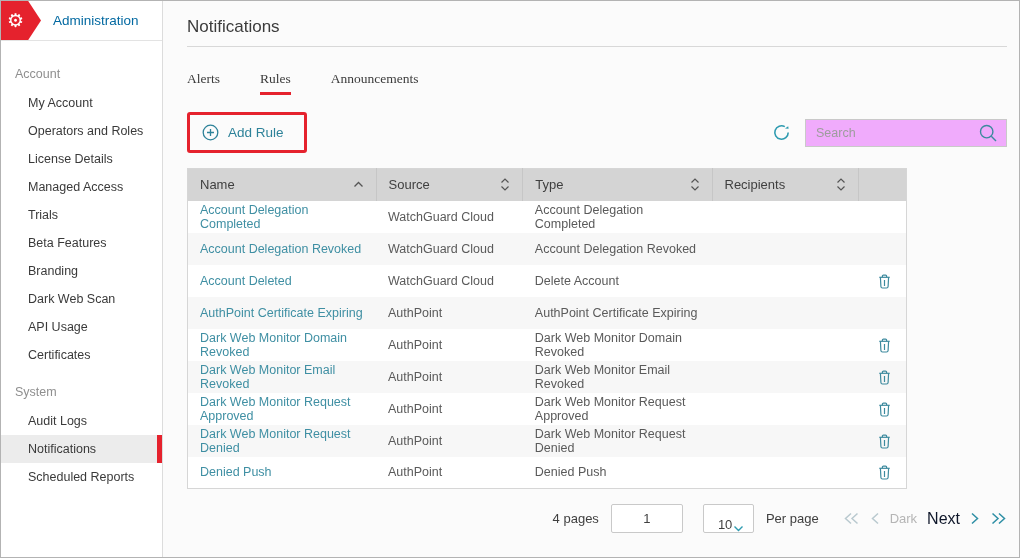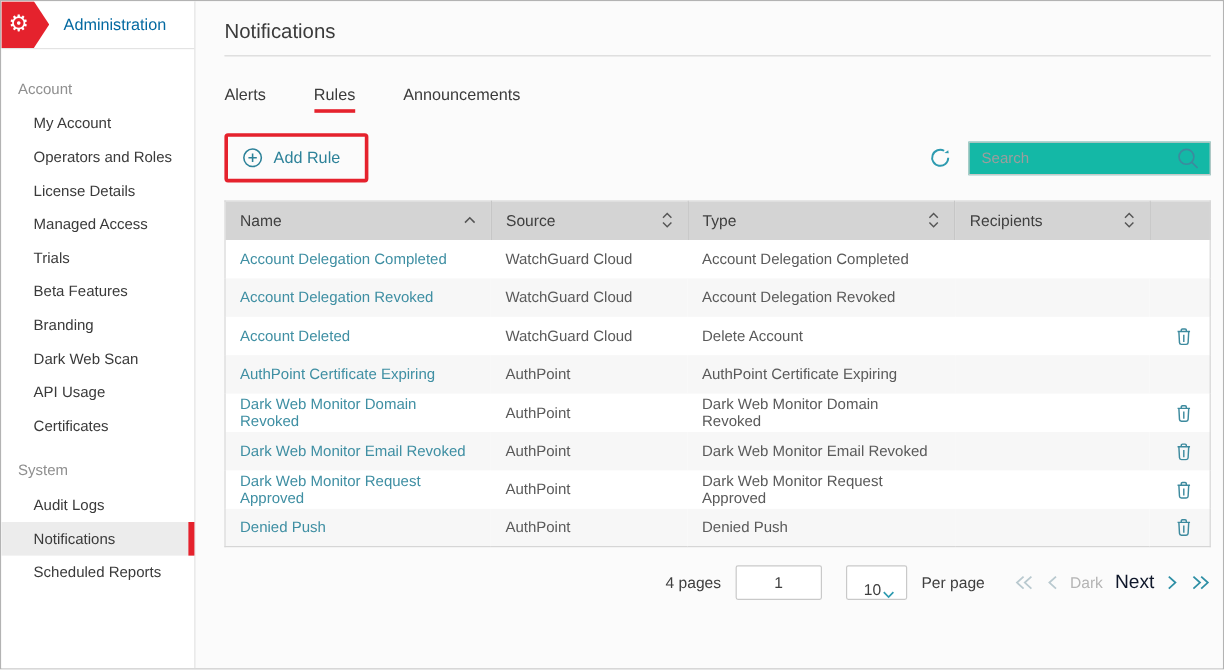--- a/index.html
+++ b/index.html
@@ -57,21 +57,21 @@
   }
   
   .main {
     flex: 1;
     padding: 16px 12px 0 24px;
     background: #fbfbfb;
     display: flex; flex-direction: column;
   }
   .title-block { border-bottom: 1px solid #d8d8d8; padding-bottom: 9px; }
   .page-title { font-size: 17px; font-weight: normal; color: #3b3b3b; }
-  .tabs { margin-top: 24px; display: flex; gap: 40px; }
+  .tabs { margin-top: 24px; display: flex; gap: 40px; font-family: Liberation Serif, serif; }
   .tab {
     font-size: 13.5px; color: #3b3b3b; cursor: pointer;
     padding-bottom: 5px; border-bottom: 3px solid transparent;
   }
   .tab.active { border-bottom-color: #e5222d; }
   .toolbar {
     margin-top: 17px;
     display: flex; justify-content: space-between; align-items: center;
   }
   .annotation-box {
@@ -82,32 +82,32 @@
     display: flex; align-items: center; gap: 9px;
     background: none; border: none; cursor: pointer;
     color: #2d8299; font-size: 13.5px;
     font-family: "Liberation Sans", sans-serif;
     justify-content: space-between;
   }
   .toolbar-right { display: flex; align-items: center; gap: 13px; }
   .icon-btn { background: none; border: none; cursor: pointer; display: flex; align-items: center; }
   .search-box {
     width: 202px; height: 28px;
-    background: #14b8a6; border: 1px solid #c9c9c9;
+    background: #f0abfc; border: 1px solid #c9c9c9;
     display: flex; align-items: center; padding: 0 8px 0 10px;
   }
   .search-box input {
     flex: 1; border: none; outline: none;
     font-size: 12.5px; color: #444;
     font-family: "Liberation Sans", sans-serif;
     background: transparent; min-width: 0;
   }
   .search-box input::placeholder { color: #9d9d9d; }
   
-  table { margin-top: 15px; width: 822px; border-collapse: collapse; border: 1px solid #d6d6d6; background: #ffffff; }
+  table { margin-top: 15px; width: 720px; border-collapse: collapse; border: 1px solid #d6d6d6; background: #ffffff; }
   thead th {
     background: #d4d4d4; height: 32px;
     font-weight: normal; font-size: 13px; color: #3f3f3f;
     text-align: left; padding: 0 12px;
     border-right: 1px solid #c6c6c6;
     cursor: pointer;
   }
   thead th:last-child { border-right: none; }
   .th-inner { display: flex; align-items: center; justify-content: space-between; }
   tbody td { height: 32px; padding: 0 12px; font-size: 12.5px; color: #5a5a5a; }
@@ -351,20 +351,38 @@
                     <path d="M2.3 4.3 h10.4"></path>
                     <path d="M5.4 4.3 v-1.2 a1 1 0 0 1 1-1 h2.2 a1 1 0 0 1 1 1 v1.2"></path>
                     <path d="M3.4 4.3 l0.5 9.2 a1.6 1.6 0 0 0 1.6 1.5 h4 a1.6 1.6 0 0 0 1.6-1.5 l0.5-9.2"></path>
                     <path d="M7.5 7 v6"></path>
                   </svg>
                 </span>
               </button>
           </td>
         </tr>
         <tr>
+          <td class="name"><a>Dark Web Monitor Request Denied</a></td>
+          <td>AuthPoint</td>
+          <td>Dark Web Monitor Request Denied</td>
+          <td></td>
+          <td class="actions">
+            <button class="icon-btn" style="margin-left:auto">
+                <span>
+                  <svg width="15" height="16" viewBox="0 0 15 16" fill="none" stroke="#3d8a9e" stroke-width="1.2">
+                    <path d="M2.3 4.3 h10.4"></path>
+                    <path d="M5.4 4.3 v-1.2 a1 1 0 0 1 1-1 h2.2 a1 1 0 0 1 1 1 v1.2"></path>
+                    <path d="M3.4 4.3 l0.5 9.2 a1.6 1.6 0 0 0 1.6 1.5 h4 a1.6 1.6 0 0 0 1.6-1.5 l0.5-9.2"></path>
+                    <path d="M7.5 7 v6"></path>
+                  </svg>
+                </span>
+              </button>
+          </td>
+        </tr>
+        <tr>
           <td class="name"><a>Denied Push</a></td>
           <td>AuthPoint</td>
           <td>Denied Push</td>
           <td></td>
           <td class="actions">
             <button class="icon-btn" style="margin-left:auto">
                 <span>
                   <svg width="15" height="16" viewBox="0 0 15 16" fill="none" stroke="#3d8a9e" stroke-width="1.2">
                     <path d="M2.3 4.3 h10.4"></path>
                     <path d="M5.4 4.3 v-1.2 a1 1 0 0 1 1-1 h2.2 a1 1 0 0 1 1 1 v1.2"></path>

